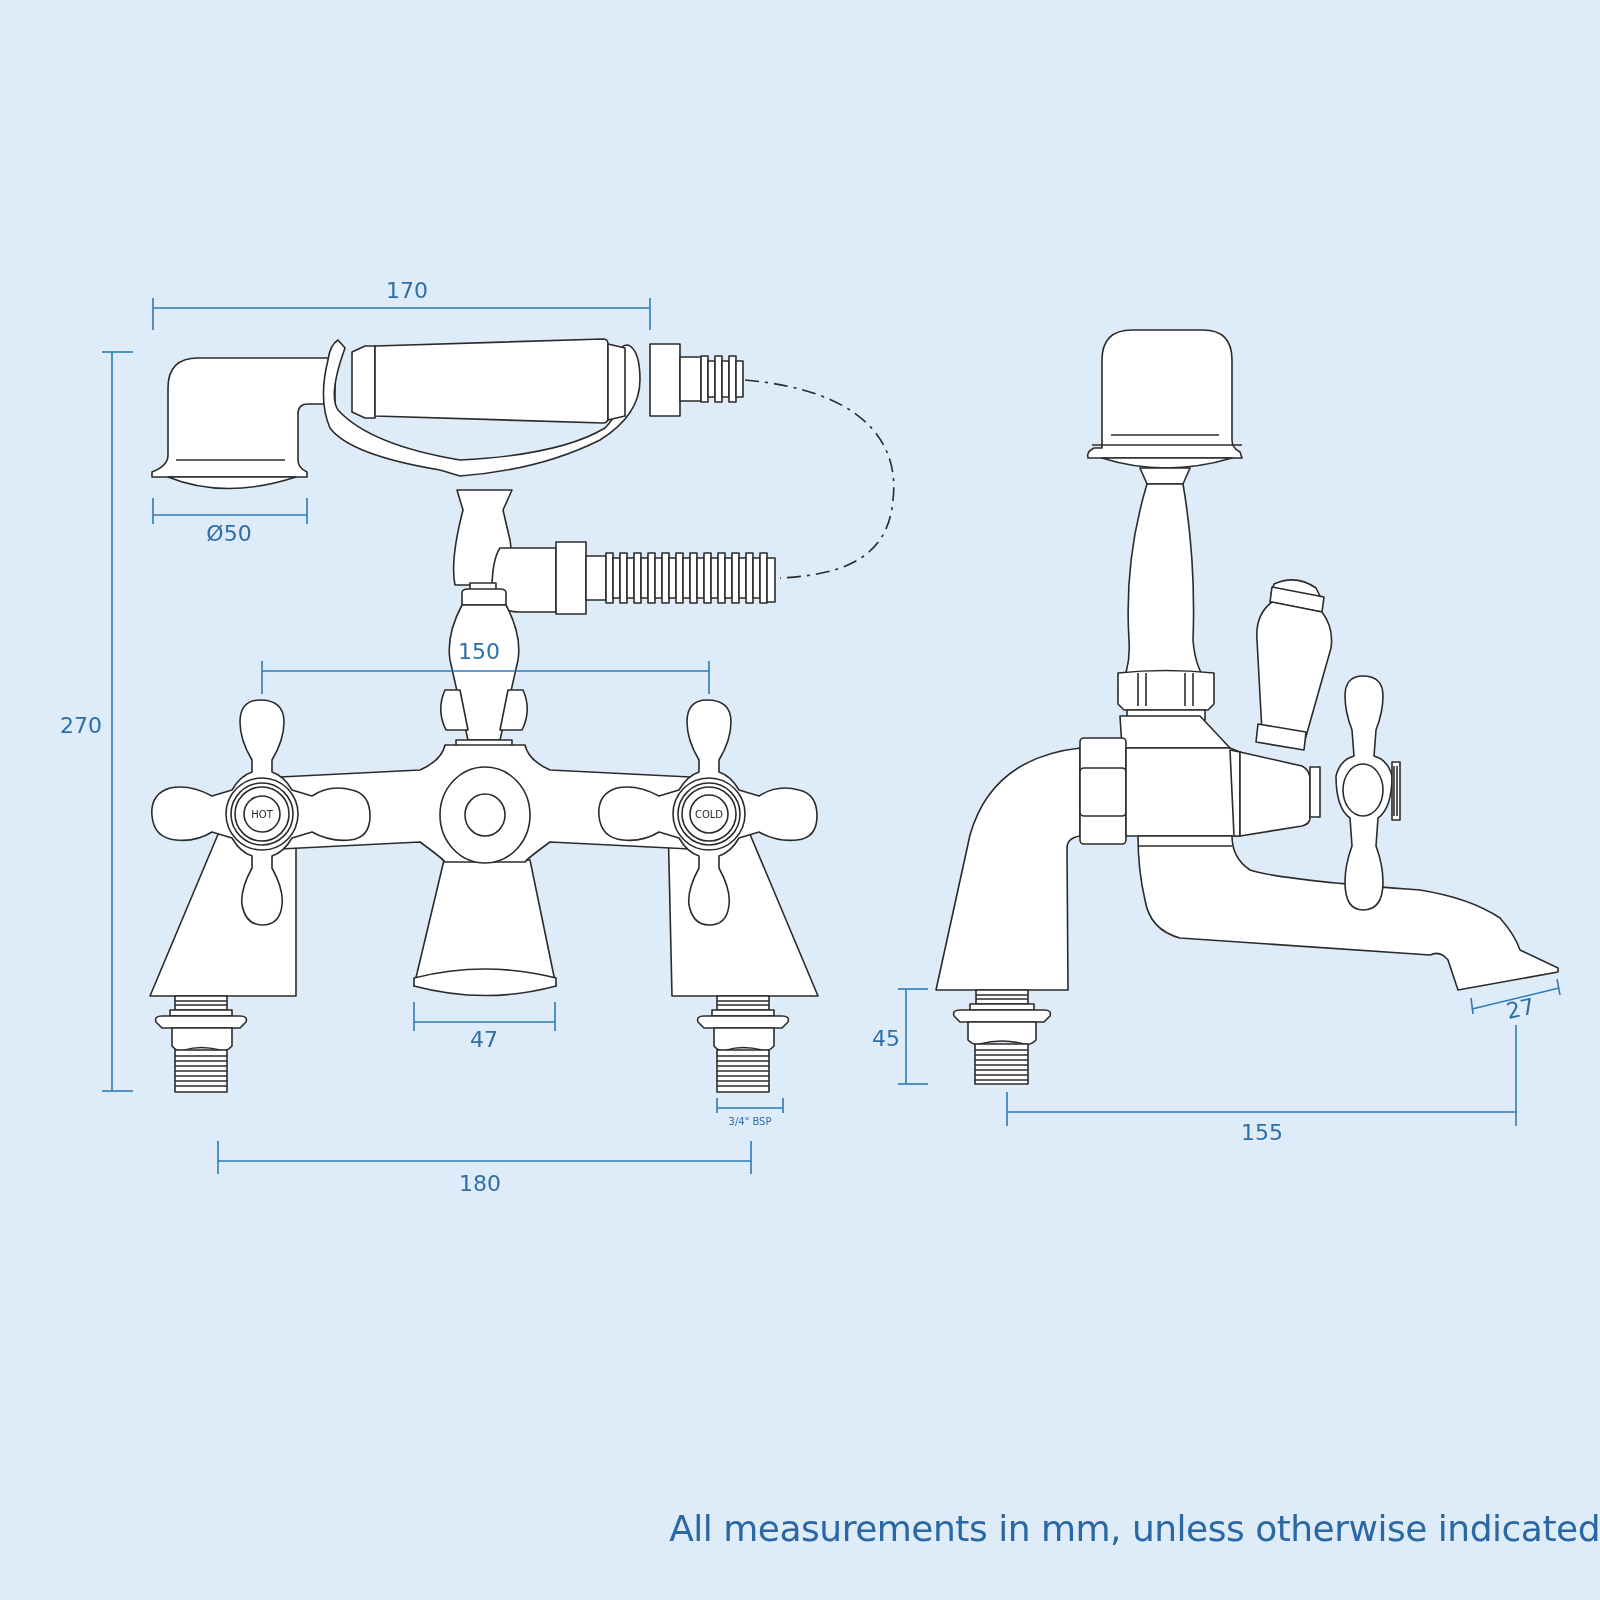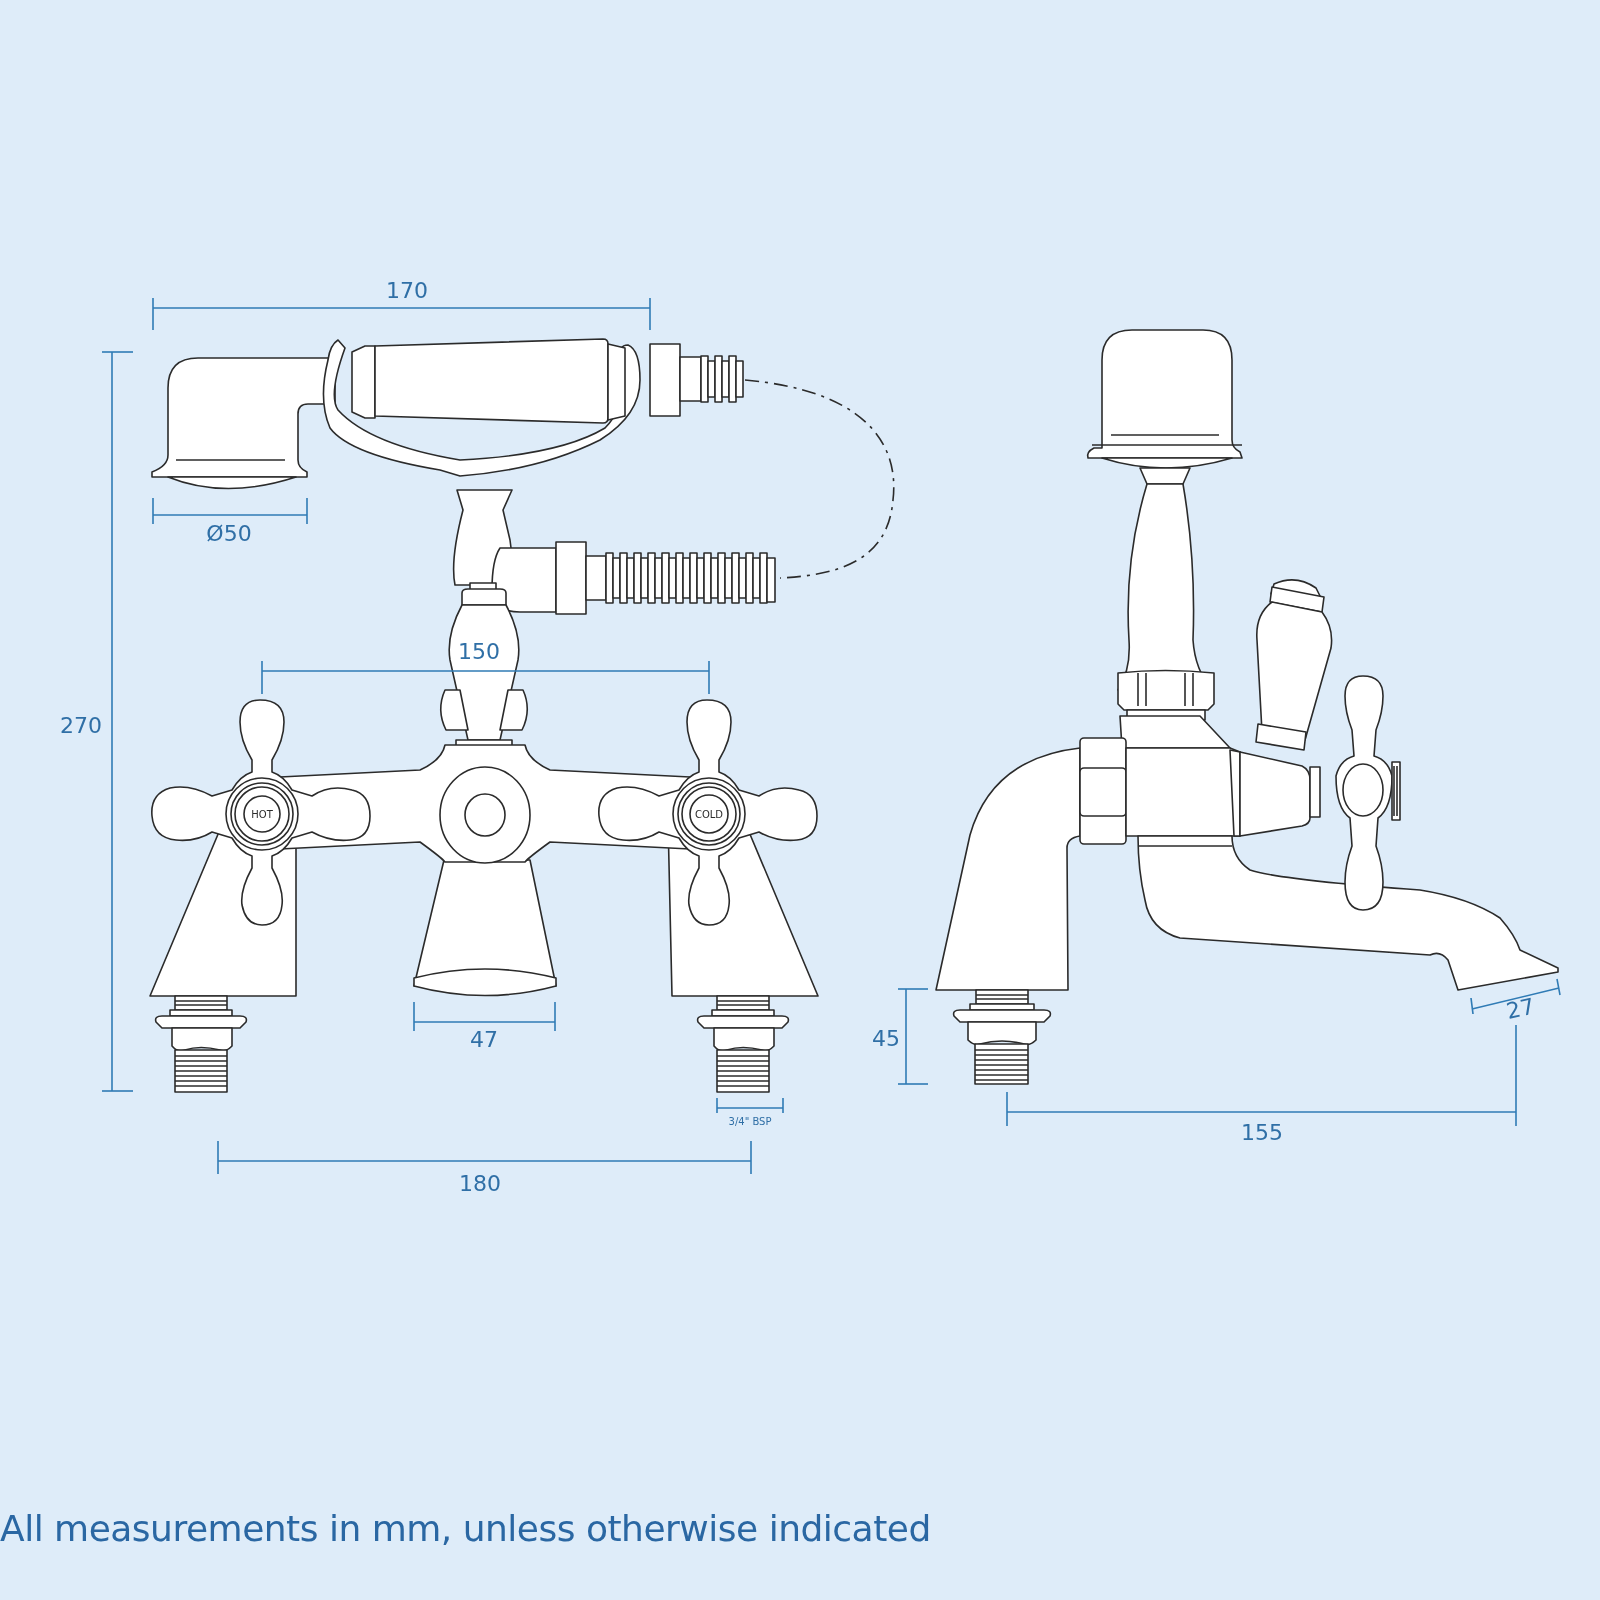--- a/index.html
+++ b/index.html
@@ -13,21 +13,21 @@
     svg.drawing { position: absolute; left: 0; top: 0; }
     .part { fill: #ffffff; stroke: #2b2b2b; stroke-width: 1.6; stroke-linejoin: round; }
     .line { fill: none; stroke: #2b2b2b; stroke-width: 1.6; }
     .hose { fill: none; stroke: #2b2b2b; stroke-width: 1.6; stroke-dasharray: 14 6 3 6; }
     .dim { fill: none; stroke: #2f7bb5; stroke-width: 1.6; }
     .dimtext { fill: #2f6fa6; font-family: "DejaVu Sans", sans-serif; font-size: 22px; }
     .dimsmall { fill: #2f6fa6; font-family: "DejaVu Sans", sans-serif; font-size: 10px; }
     .label { fill: #2b2b2b; font-family: "DejaVu Sans", sans-serif; font-size: 10px; }
     .footer {
       position: absolute; left: 0; right: 0; top: 1508px;
-      text-align: left;
+      text-align: right;
       color: #2a67a3;
       font-family: "DejaVu Sans", sans-serif;
       font-size: 36px;
       letter-spacing: -0.5px;
     }
   </style>
 </head>
 <body>
 
 <svg class="drawing" width="1600" height="1600" viewBox="0 0 1600 1600" xmlns="http://www.w3.org/2000/svg">

